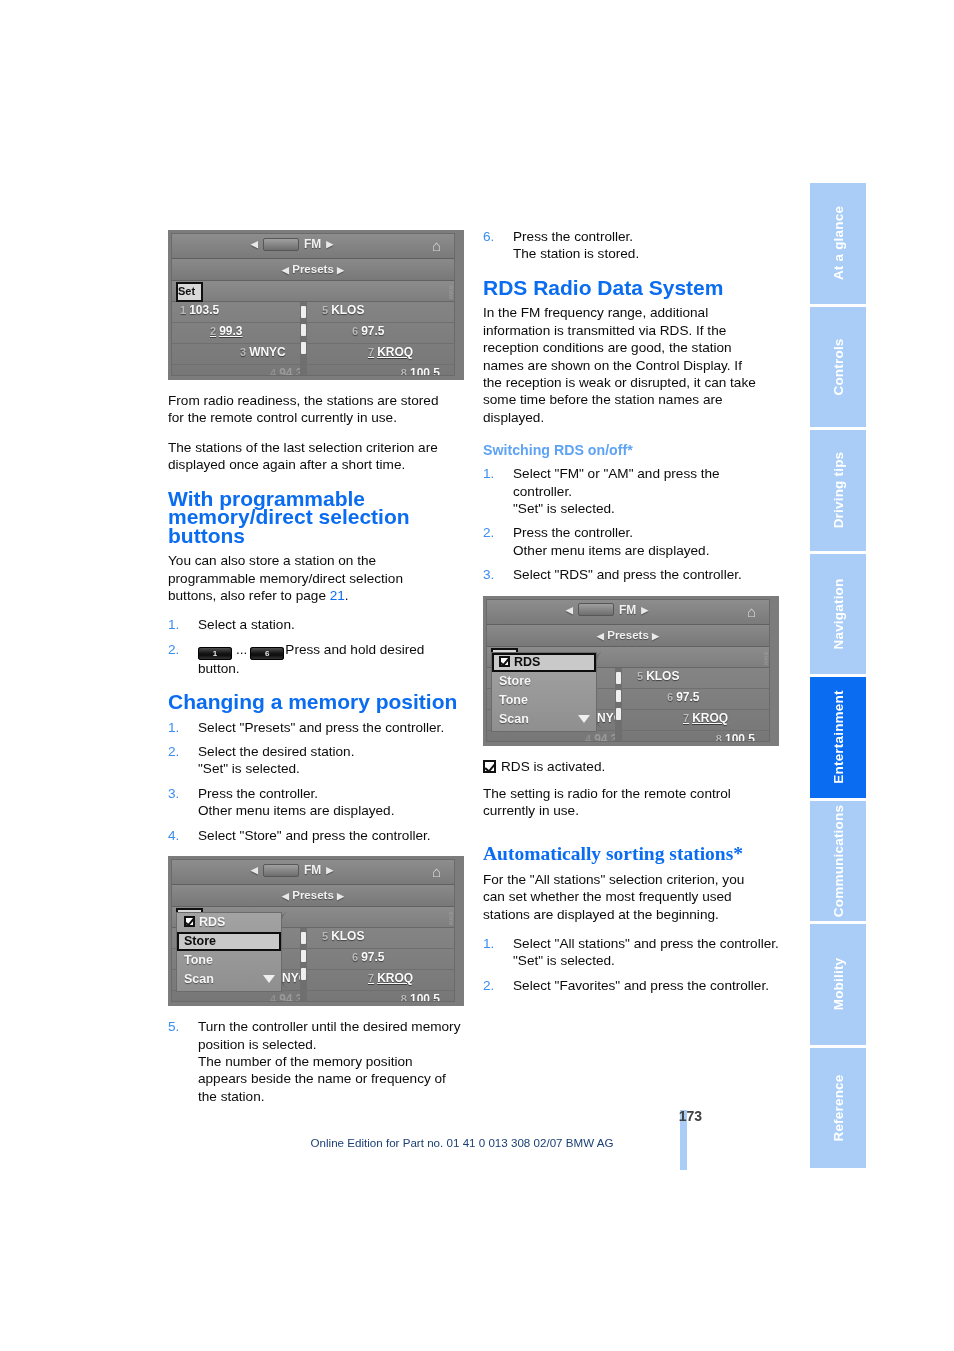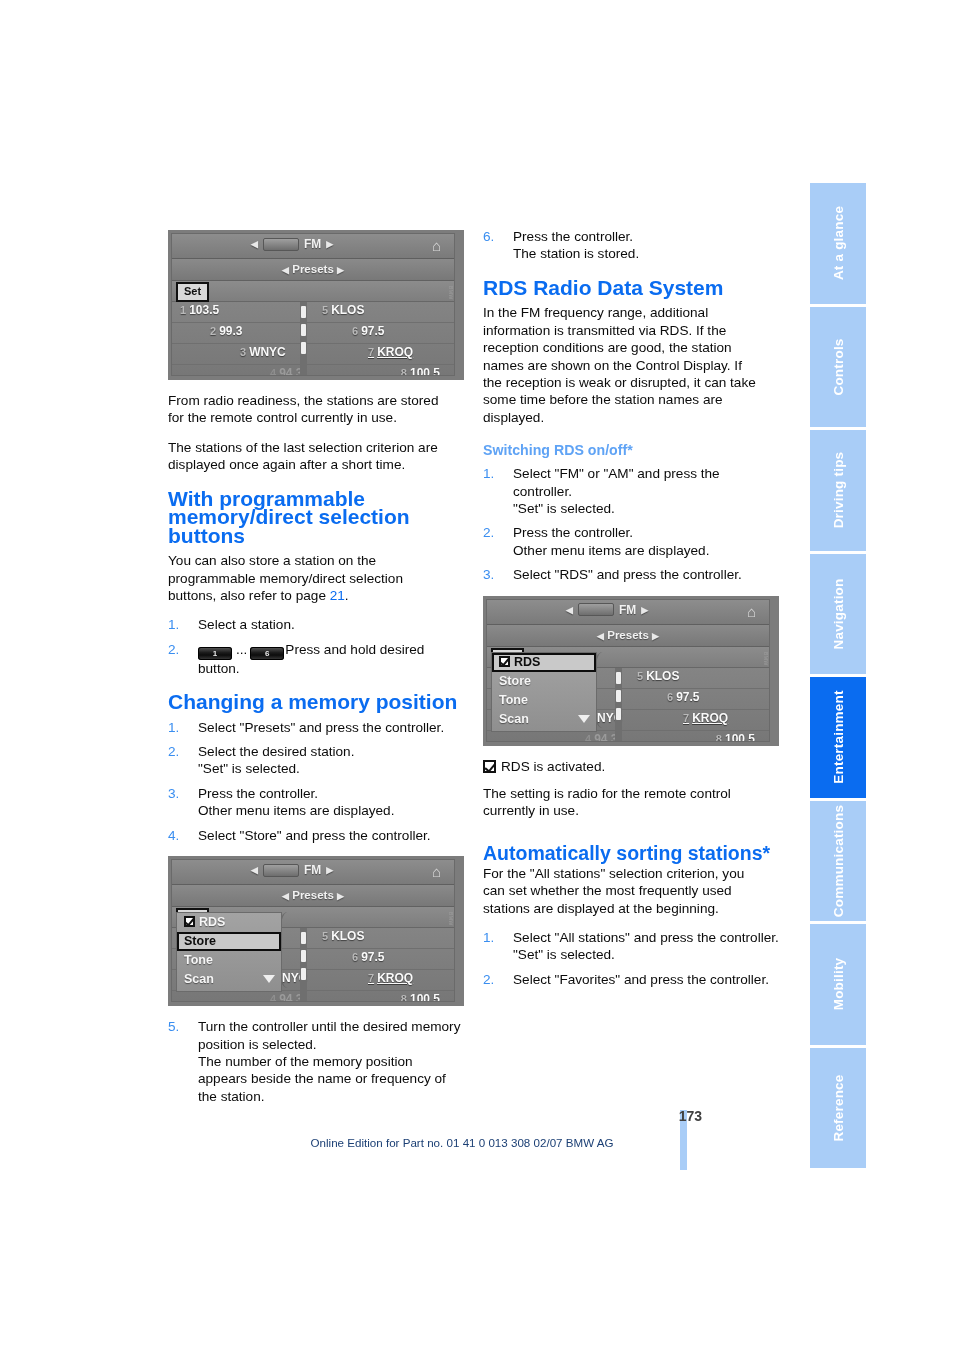--- a/index.html
+++ b/index.html
@@ -81,21 +81,22 @@
   h2.head {
     font-size: 21px;
     line-height: 18.5px;
     font-weight: bold;
     color: #0a6cf0;
     margin: 16px 0 7px 0;
   }
   h2.head.big {
     font-size: 19.5px;
     line-height: 23px;
-    margin: 22px 0 0 0;
+    margin: 22px 0 6px 0;
+    font-family: Liberation Serif, serif;
   }
   h3.subhead {
     font-size: 14.2px;
     line-height: 17px;
     font-weight: bold;
     color: #5fa3f5;
     margin: 16px 0 6px 0;
   }
   .pagelink { color: #0a6cf0; }
 
@@ -242,21 +243,21 @@
     position: absolute;
     left: 0; right: 0; top: 47px;
     height: 20px;
     background: linear-gradient(180deg,#8c8c8c,#7e7e7e);
     border-bottom: 1px solid #676767;
   }
   .shot .setbtn {
     position: absolute;
     left: 4px;
     top: 1px;
-    padding: 1px 6px 2px 6px;
+    padding: 1px 6px 2px 0;
     background: #d9d9d9;
     border: 2px solid #101010;
     color: #101010;
     font-size: 11px;
     font-weight: bold;
     line-height: 13px;
   }
   
   .shot .grid {
     position: absolute;
@@ -279,21 +280,21 @@
   }
   .shot .cell .idx {
     color: #b9b9b9;
     font-weight: bold;
     margin-right: 3px;
     font-size: 11px;
   }
   .shot .cell.dim { color: #9a9a9a; text-shadow: none; }
   .shot .cell.dim .idx { color: #8e8e8e; }
   .shot .cL1 { left: 8px; }
-  .shot .cL2 { left: 38px; }
+  .shot .cL2 { left: 38px; text-decoration: underline; }
   .shot .cL3 { left: 68px; }
   .shot .cL4 { left: 98px; }
   .shot .cR1 { left: 150px; }
   .shot .cR2 { left: 180px; }
   .shot .cR3 { left: 196px; text-decoration: underline; }
   .shot .cR4 { right: 14px; }
   
   .shot .ruler {
     position: absolute;
     left: 128px;

